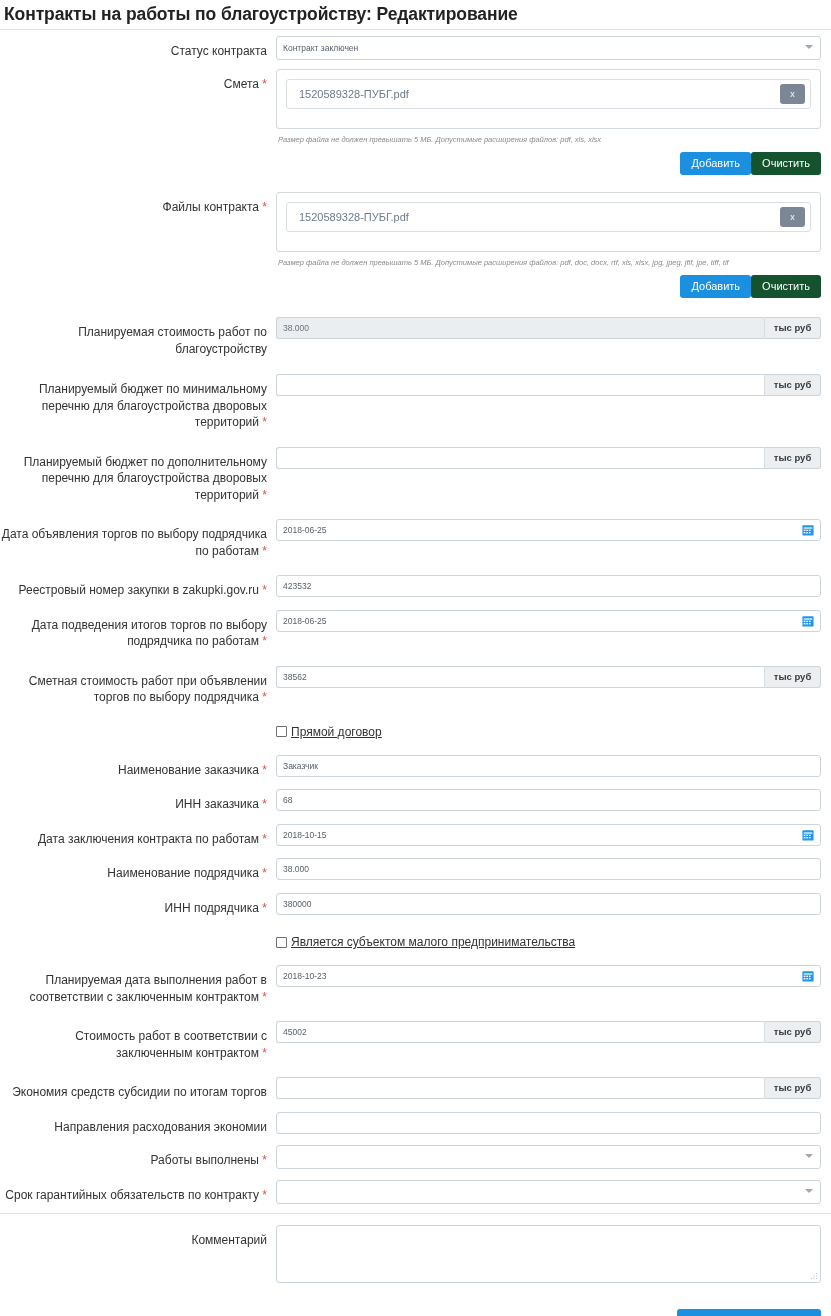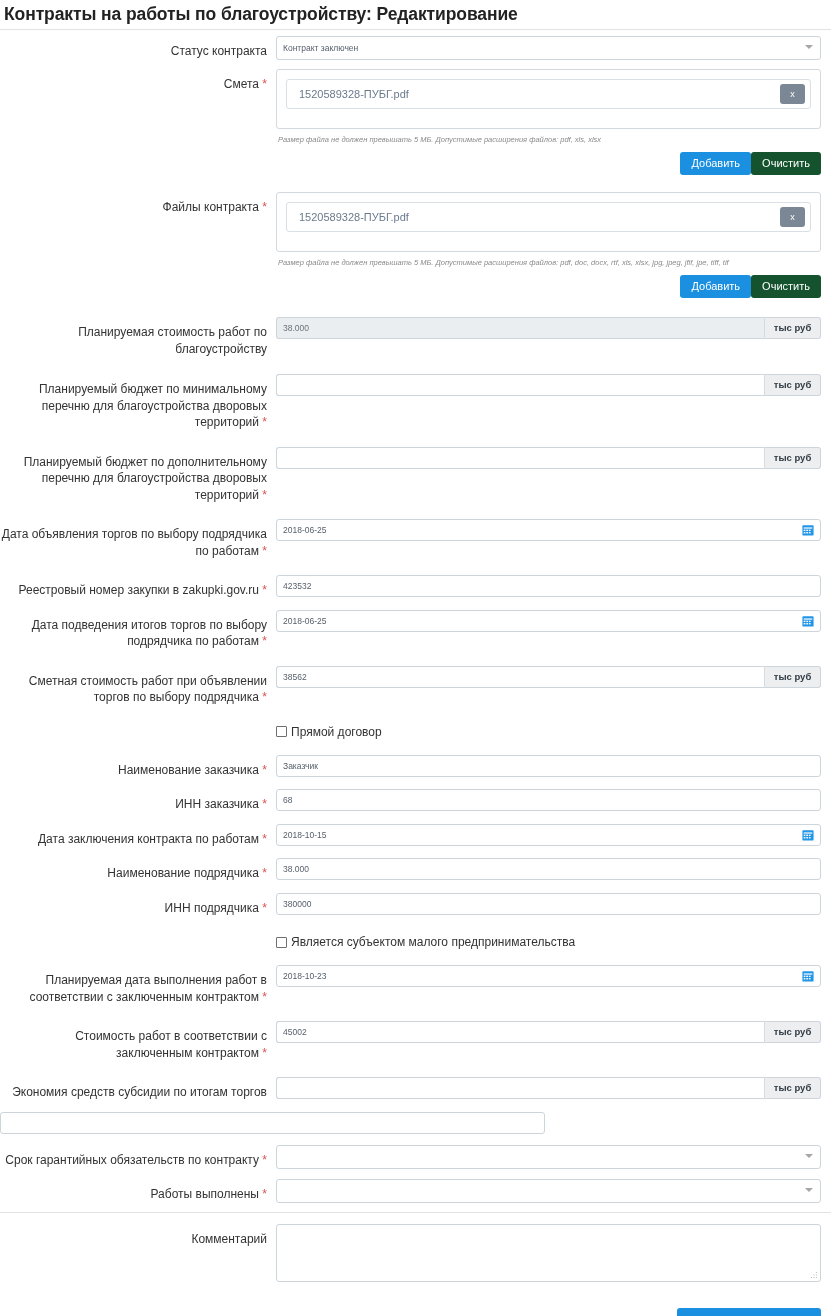--- a/index.html
+++ b/index.html
@@ -202,20 +202,21 @@
     border-radius: 1px;
     display: inline-block;
     flex: 0 0 auto;
     cursor: pointer;
   }
   .check-label {
     font-size: 12px;
     color: #333333;
     padding-left: 4px;
     line-height: 14px;
+    text-decoration: underline;
   }
 
   
   .textarea {
     width: 100%;
     height: 58px;
     border: 1px solid #ccd4dc;
     border-radius: 3px;
     background: #ffffff;
     position: relative;
@@ -540,41 +541,44 @@
     </div>
     <div class="field-col">
       <div class="input-group">
         <div class="control"></div>
         <div class="addon">тыс руб</div>
       </div>
     </div>
   </div>
 
   <div class="row" style="margin-top:11px;">
+    <div class="label-col">
+      <span>Направления расходования экономии</span>
+    </div>
     <div class="field-col">
       <div class="control"></div>
     </div>
   </div>
 
-  <div class="row" style="margin-top:11px;">
-    <div class="label-col">
-      <span>Срок гарантийных обязательств по контракту</span>
+  <div class="row" style="margin-top:10px;">
+    <div class="label-col">
+      <span>Работы выполнены</span>
       <span class="req">*</span>
     </div>
     <div class="field-col">
       <div class="select-wrap">
         <div class="control"></div>
         <span class="caret"></span>
       </div>
     </div>
   </div>
 
-  <div class="row" style="margin-top:10px;">
-    <div class="label-col">
-      <span>Работы выполнены</span>
+  <div class="row" style="margin-top:11px;">
+    <div class="label-col">
+      <span>Срок гарантийных обязательств по контракту</span>
       <span class="req">*</span>
     </div>
     <div class="field-col">
       <div class="select-wrap">
         <div class="control"></div>
         <span class="caret"></span>
       </div>
     </div>
   </div>
 

